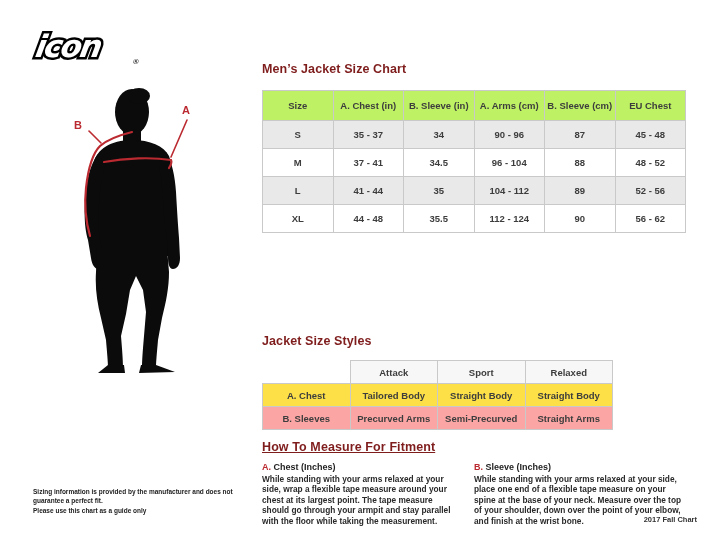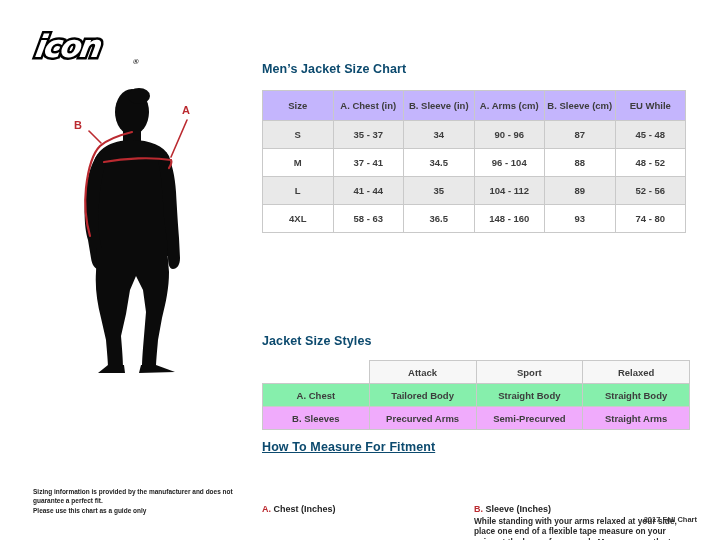--- a/index.html
+++ b/index.html
@@ -7,41 +7,41 @@
   body { font-family:"Liberation Sans", sans-serif; color:#333; }
   .page { position:relative; width:720px; height:540px; background:#ffffff; overflow:hidden; }
 
   
   .logo { position:absolute; left:26px; top:24px; width:140px; height:44px; }
 
   
   .figure { position:absolute; left:40px; top:78px; width:220px; height:400px; }
 
   
-  .section-title { position:absolute; left:262px; font-size:12.5px; font-weight:bold; color:#0c4a6e; letter-spacing:0.1px; }
+  .section-title { position:absolute; left:262px; font-size:12.5px; font-weight:bold; color:#7f1d1d; letter-spacing:0.1px; }
   #t1 { top:62px; } #t2 { top:334px; } #t3 { top:440px;text-decoration:underline; }
 
   table { border-collapse:collapse; table-layout:fixed; }
   .size-table { position:absolute; left:262px; top:90px; width:424px; }
   .size-table th, .size-table td { border:1px solid #c9c9c9; font-size:9.5px; font-weight:bold; color:#3d3d3d; text-align:center; vertical-align:middle; }
-  .size-table thead th { height:30px; background:#c4b5fd;margin-left:44px; }
+  .size-table thead th { height:30px; background:#bef264;margin-left:44px; }
   .size-table tbody td { height:28px; background:#ffffff; }
   .size-table tbody tr:nth-child(odd) td { background:#e9e9e9; }
 
-  .style-table { position:absolute; left:262px; top:360px; width:428px; }
-  .style-table th, .style-table td { border:1px solid #c9c9c9; font-size:9.5px; font-weight:bold; color:#3d3d3d; text-align:center; vertical-align:middle; height:23px; background:#f0abfc; }
+  .style-table { position:absolute; left:262px; top:360px; width:351px; }
+  .style-table th, .style-table td { border:1px solid #c9c9c9; font-size:9.5px; font-weight:bold; color:#3d3d3d; text-align:center; vertical-align:middle; height:23px; background:#fca5a5; }
   .style-table thead th { background:#f7f7f7; }
   .style-table thead th.blank { border:none; background:transparent; }
-  .style-table tbody tr:first-child td { background:#86efac; }
+  .style-table tbody tr:first-child td { background:#fde047; }
 
   
   .measure-col { position:absolute; top:462px; }
   #measure-chest  { left:262px; width:198px; }
   #measure-sleeve { left:474px; width:214px; }
-  .measure-head { font-size:9px; font-weight:bold; color:#1f1f1f; margin-bottom:2px;margin-top:42px; }
+  .measure-head { font-size:9px; font-weight:bold; color:#1f1f1f; margin-bottom:2px; }
   .measure-head .red { color:#bb2a30; }
   .measure-body { font-size:8.3px; font-weight:600; color:#2a2a2a; line-height:1.26; }
 
   .disclaimer { position:absolute; left:33px; top:487px; width:224px; font-size:6.5px; font-weight:600; color:#222; line-height:1.45; }
   .chart-version { position:absolute; right:23px; top:515px; font-size:7.5px; font-weight:600; color:#333; }
 </style>
 </head>
 <body>
 
 <div class="page">
@@ -79,21 +79,21 @@
 
   <div class="section-title" id="t1">Men’s Jacket Size Chart</div>
   <table class="size-table">
     <thead>
       <tr>
         <th>Size</th>
         <th>A. Chest (in)</th>
         <th>B. Sleeve (in)</th>
         <th>A. Arms (cm)</th>
         <th>B. Sleeve (cm)</th>
-        <th>EU While</th>
+        <th>EU Chest</th>
       </tr>
     </thead>
     <tbody>
       <tr>
         <td>S</td>
           <td>35 - 37</td>
           <td>34</td>
           <td>90 - 96</td>
           <td>87</td>
           <td>45 - 48</td>
@@ -108,26 +108,26 @@
       </tr>
       <tr>
         <td>L</td>
           <td>41 - 44</td>
           <td>35</td>
           <td>104 - 112</td>
           <td>89</td>
           <td>52 - 56</td>
       </tr>
       <tr>
-        <td>4XL</td>
-          <td>58 - 63</td>
-          <td>36.5</td>
-          <td>148 - 160</td>
-          <td>93</td>
-          <td>74 - 80</td>
+        <td>XL</td>
+          <td>44 - 48</td>
+          <td>35.5</td>
+          <td>112 - 124</td>
+          <td>90</td>
+          <td>56 - 62</td>
       </tr>
     </tbody>
   </table>
 
   <div class="section-title" id="t2">Jacket Size Styles</div>
   <table class="style-table">
     <thead>
       <tr>
         <th class="blank"></th>
         <th>Attack</th>
@@ -148,20 +148,21 @@
           <td>Semi-Precurved</td>
           <td>Straight Arms</td>
       </tr>
     </tbody>
   </table>
 
   <div class="section-title" id="t3">How To Measure For Fitment</div>
 
   <div class="measure-col" id="measure-chest">
     <div class="measure-head"><span class="red">A.</span><span> Chest (Inches)</span></div>
+    <div class="measure-body">While standing with your arms relaxed at your side, wrap a flexible tape measure around your chest at its largest point. The tape measure should go through your armpit and stay parallel with the floor while taking the measurement.</div>
   </div>
 
   <div class="measure-col" id="measure-sleeve">
     <div class="measure-head"><span class="red">B.</span><span> Sleeve (Inches)</span></div>
     <div class="measure-body">While standing with your arms relaxed at your side, place one end of a flexible tape measure on your spine at the base of your neck. Measure over the top of your shoulder, down over the point of your elbow, and finish at the wrist bone.</div>
   </div>
 
   <div class="disclaimer">
     <div>Sizing information is provided by the manufacturer and does not guarantee a perfect fit.</div>
     <div>Please use this chart as a guide only</div>

